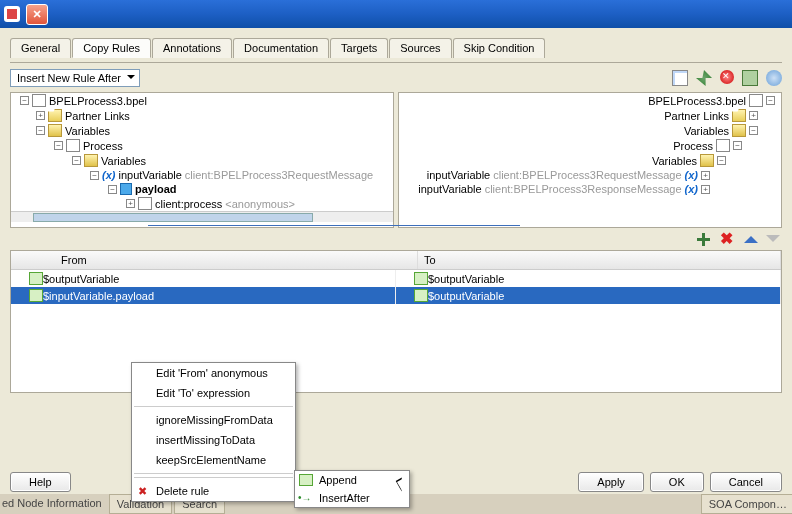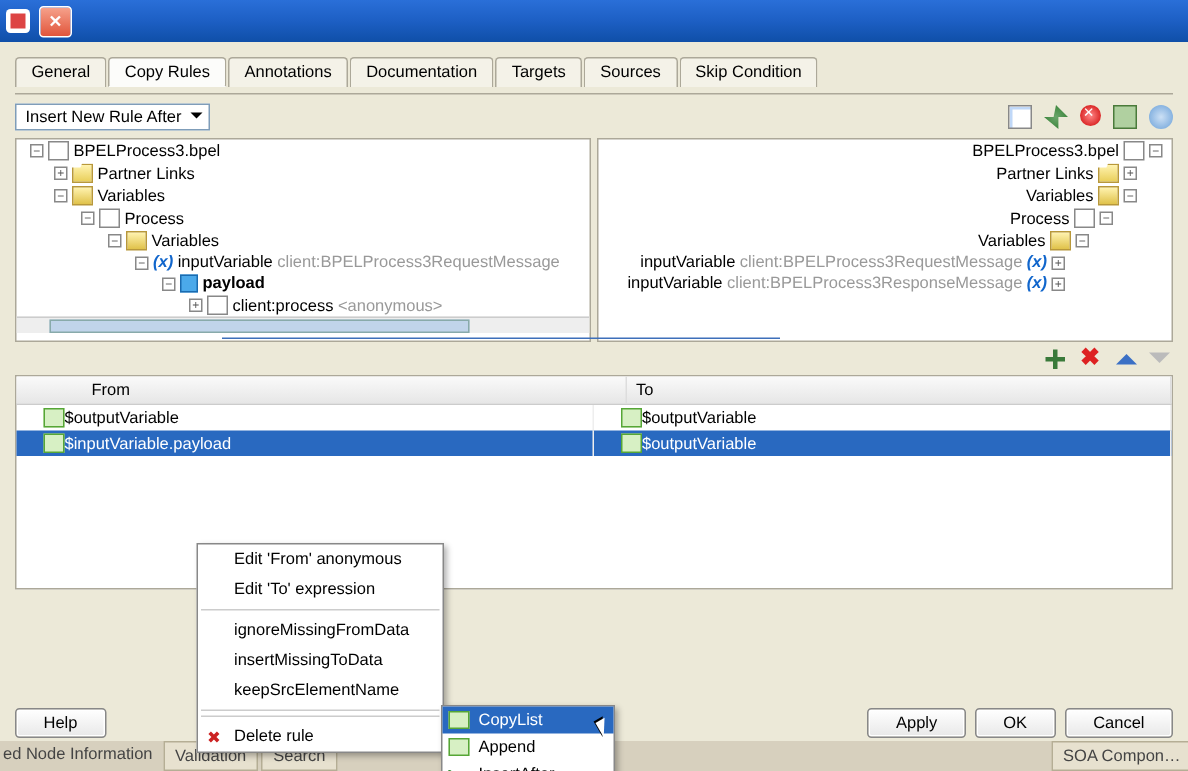--- a/index.html
+++ b/index.html
@@ -302,21 +302,20 @@
     <div class="mi">ignoreMissingFromData</div>
     <div class="mi">insertMissingToData</div>
     <div class="mi">keepSrcElementName</div>
     <div class="sep"></div>
     <div class="sep"></div>
     <div class="mi"><span class="xr">✖</span><span>Delete rule</span></div>
 
   </div>
 
   <div class="sub">
-    <div class="mi hl"><span class="ic"></span><span>CopyList</span></div>
     <div class="mi"><span class="ic"></span><span>Append</span></div>
     <div class="mi"><span class="ar">•→</span><span>InsertAfter</span></div>
 
   </div>
   <div class="cursor-img"></div>
 
   <div class="btnrow">
     <div class="btn help">Help</div>
     <div class="gap"></div>
     <div class="btn">Apply</div>

